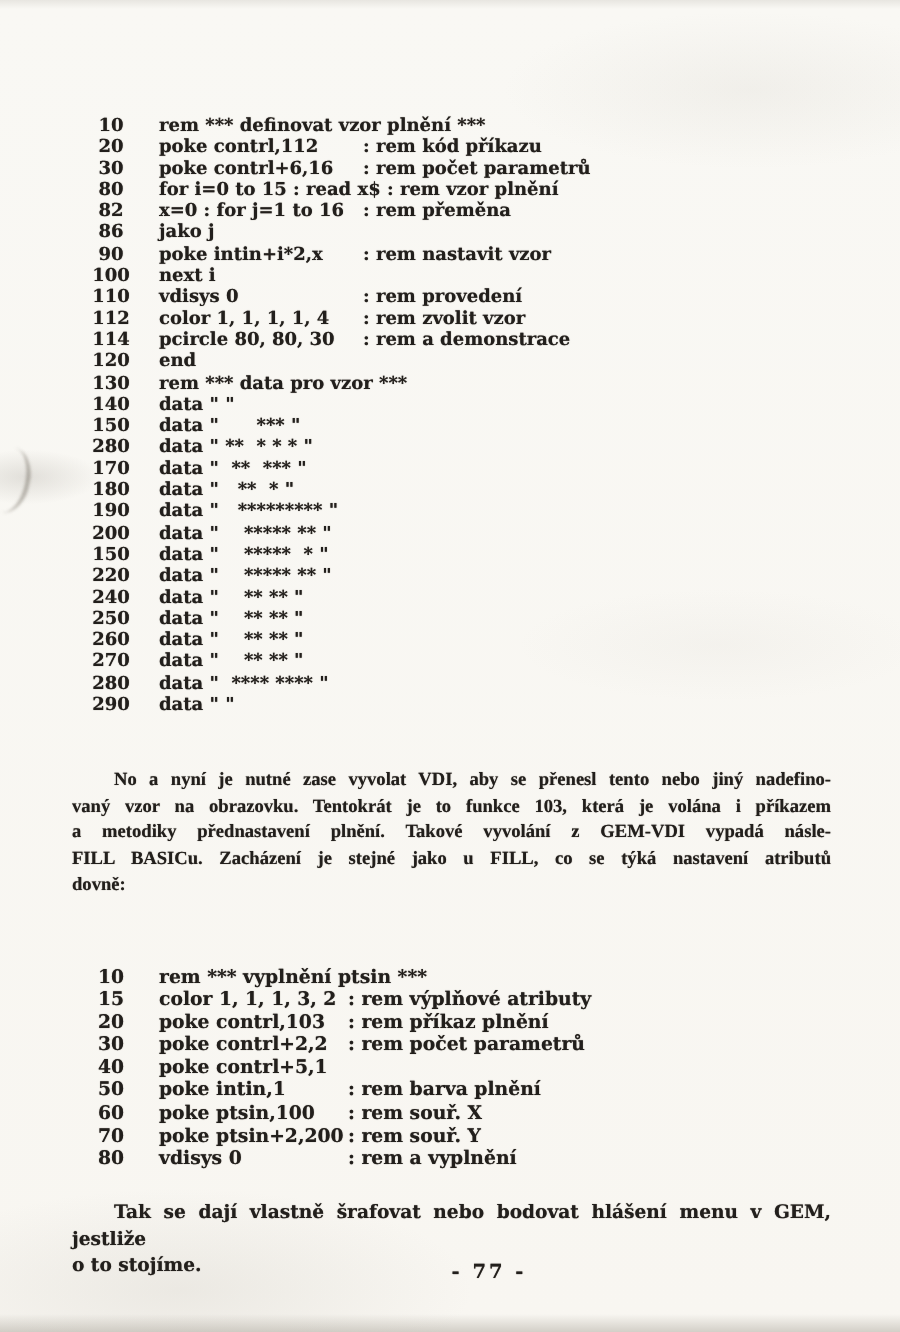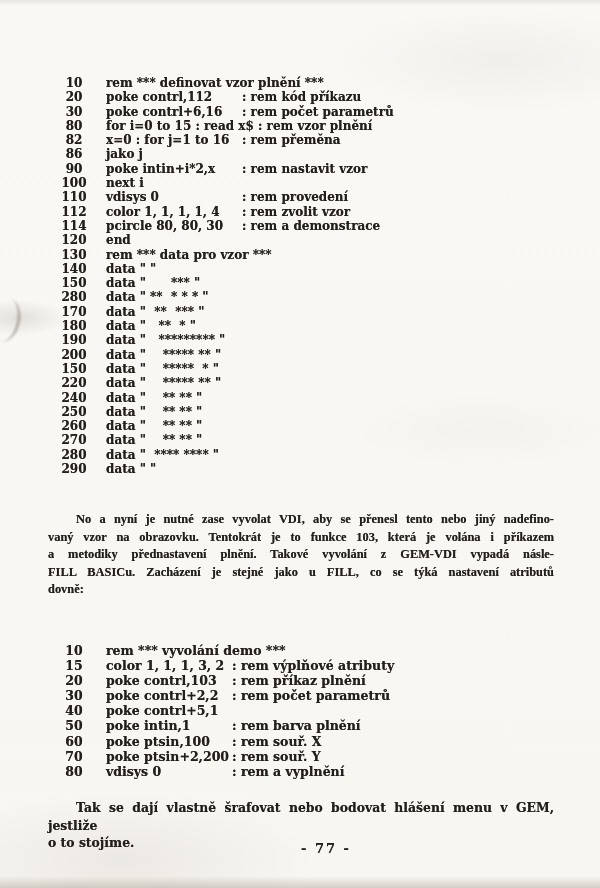--- a/index.html
+++ b/index.html
@@ -304,21 +304,21 @@
 
       <div class="para-line">FILL BASICu. Zacházení je stejné jako u FILL, co se týká nastavení atributů</div>
 
       <div class="para-line">dovně:</div>
     </section>
 
   <section class="listing listing-2 text-ink">
 
       <div class="code-line">
         <span class="ln">10</span>
-        <span class="code">rem *** vyvolání demo ***</span>
+        <span class="code">rem *** vyplnění ptsin ***</span>
         <span class="cmt"></span>
       </div>
 
       <div class="code-line">
         <span class="ln">15</span>
         <span class="code">color 1, 1, 1, 3, 2</span>
         <span class="cmt">: rem výplňové atributy</span>
       </div>
 
       <div class="code-line">

